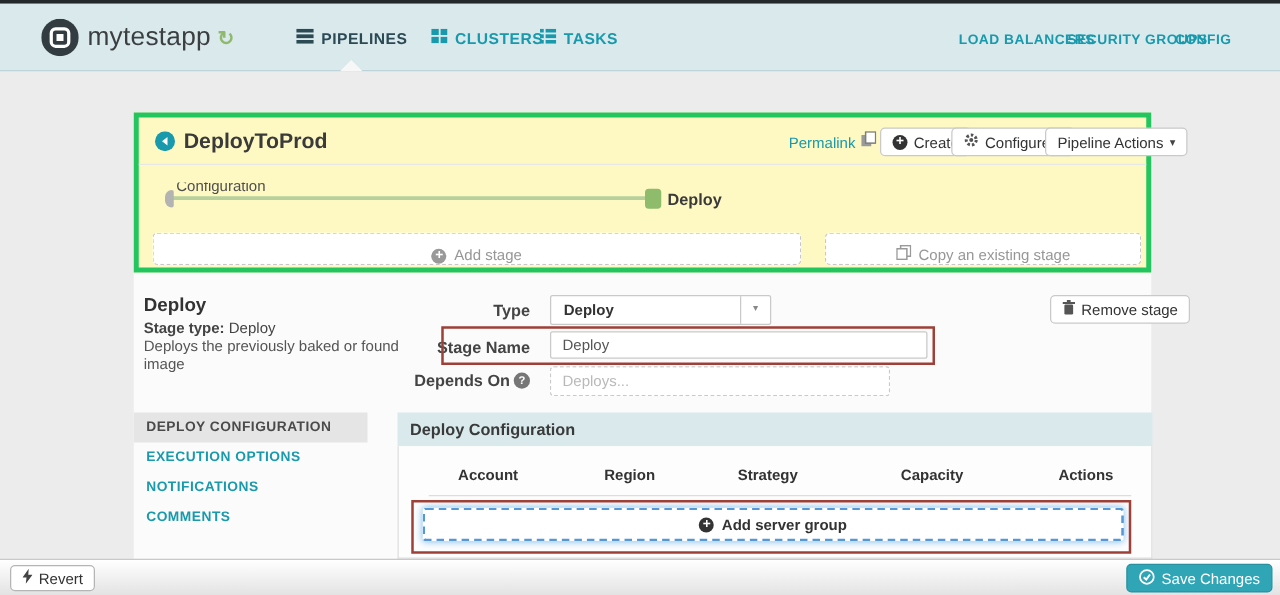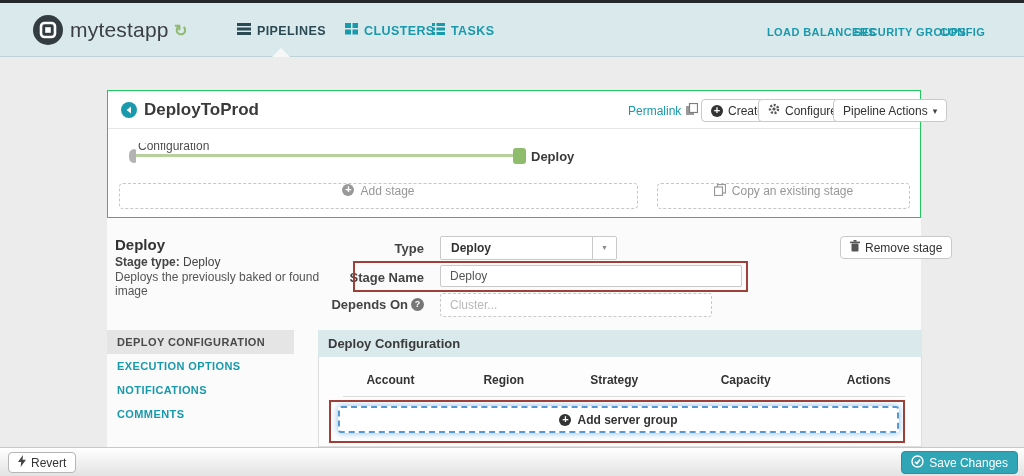--- a/index.html
+++ b/index.html
@@ -15,41 +15,41 @@
   .refresh { position:absolute; left:174px; top:18px; font-size:16px; font-weight:bold; color:#8fba6e; cursor:pointer; }
   .nav-item { position:absolute; top:20px; display:flex; align-items:center; gap:6px; font-size:12.5px; font-weight:bold; letter-spacing:.4px; color:#1899ac; cursor:pointer;justify-content:space-between; }
   .nav-item.active { color:#2c4a54; }
   .nav-right { position:absolute; top:23px; font-size:11px; font-weight:bold; letter-spacing:.4px; color:#1899ac; cursor:pointer; }
   .nav-caret { position:absolute; left:272px; top:48px; width:0; height:0; border-left:9px solid transparent; border-right:9px solid transparent; border-bottom:9px solid #f7f7f7; }
 
   
   .content-col { position:absolute; left:107px; top:90px; width:814px; height:357px; background:#fbfbfb; }
 
   
-  .card { position:absolute; left:107px; top:90px; width:814px; height:128px; background:#ffffff; border:1px solid #22c55e; }
+  .card { position:absolute; left:107px; top:90px; width:814px; height:128px; background:#fef9c3; border:4px solid #22c55e; }
   .card-header { position:absolute; left:0; top:0; right:0; height:38px; border-bottom:1px solid #e7e7e7; }
   .title-icon { position:absolute; left:13px; top:11px; width:16px; height:16px; }
   .card-title { position:absolute; left:36px; top:9px; font-size:17px; font-weight:bold; color:#3a3a3a; }
   .permalink { position:absolute; left:520px; top:13px; font-size:12px; color:#1899ac; cursor:pointer; }
   .clipboard { position:absolute; left:578px; top:11px; }
   .btn { display:inline-flex; align-items:center; justify-content:center; gap:5px; background:#fff; border:1px solid #c9c9c9; border-radius:4px; font-size:12px; color:#333; height:23px; padding:0 9px; cursor:pointer; white-space:nowrap; }
   .hdr-btn { position:absolute; top:8px; }
   .plus-circle { display:inline-block; width:12px; height:12px; border-radius:50%; background:#333; position:relative; }
   .plus-circle.gray { background:#999; }
   .plus-circle::after { content:"+"; position:absolute; left:0; top:0; width:12px; height:12px; line-height:11px; text-align:center; color:#fff; font-size:11px; font-weight:bold; }
   .caret { font-size:9px; color:#444; }
 
   .graph { position:absolute; left:0; top:52px; right:0; height:33px; overflow:hidden; }
   .cfg-label { position:absolute; left:30px; top:-4px; font-size:12px; color:#4f4f4f; }
   .graph-line { position:absolute; left:24px; top:11px; width:383px; height:3px; background:#b7d09c; }
   .node-gray { position:absolute; left:21px; top:6px; width:7px; height:14px; background:#b3b3b3; border-radius:7px 2px 2px 7px; }
   .node-green { position:absolute; left:405px; top:5px; width:13px; height:16px; background:#8fbb6d; border-radius:3px; cursor:pointer; }
   .deploy-label { position:absolute; left:423px; top:6px; font-size:13px; font-weight:bold; color:#3a3a3a; }
 
-  .dash-btn { position:absolute; top:92px; height:26px; display:flex; align-items:flex-start; justify-content:center; gap:6px; border:1px dashed #c7c7c7; border-radius:4px; background:#fff; color:#979797; font-size:12px; cursor:pointer; }
+  .dash-btn { position:absolute; top:92px; height:26px; display:flex; align-items:flex-end; justify-content:center; gap:6px; border:1px dashed #c7c7c7; border-radius:4px; background:#fff; color:#979797; font-size:12px; cursor:pointer; }
 
   
   .stage-desc { position:absolute; left:115px; top:236px; width:235px; color:#444; }
   .stage-desc h3 { font-size:15px; font-weight:bold; color:#333; margin-bottom:2px; }
   .stage-desc .l2 { font-size:12px; color:#444; }
   .stage-desc .l3 { font-size:12px; color:#555; margin-top:1px; }
   .flabel { position:absolute; left:330px; width:94px; text-align:right; font-size:13px; font-weight:bold; color:#444; }
   .type-select { position:absolute; left:440px; top:236px; width:177px; height:24px; background:#fff; border:1px solid #c9c9c9; border-radius:2px; display:flex; cursor:pointer; }
   .type-select .val { flex:1; font-size:12px; font-weight:bold; color:#333; line-height:22px; padding-left:10px; }
   .type-select .arrow { width:24px; border-left:1px solid #c9c9c9; text-align:center; line-height:22px; font-size:7px; color:#888; }
@@ -198,21 +198,21 @@
   <span class="flabel" style="top:241px;">Type</span>
   <div class="type-select">
     <span class="val">Deploy</span>
     <span class="arrow">▼</span>
   </div>
 
   <span class="flabel" style="top:270px;">Stage Name</span>
   <input class="sn-input" type="text" value="Deploy" style="">
 
   <span class="flabel" style="top:297px;"><span>Depends On</span><span class="help"></span></span>
-  <div class="dep-select">Cluster...</div>
+  <div class="dep-select">Deploys...</div>
 
   <button class="btn remove-btn">
     <span><svg width="10" height="12" viewBox="0 0 10 12">
           <rect x="1.5" y="3.5" width="7" height="8" rx="1" fill="#555"></rect>
           <rect x="0" y="1.6" width="10" height="1.6" fill="#555"></rect>
           <rect x="3.5" y="0" width="3" height="1.6" fill="#555"></rect>
         </svg></span>
     <span>Remove stage</span>
   </button>
 

